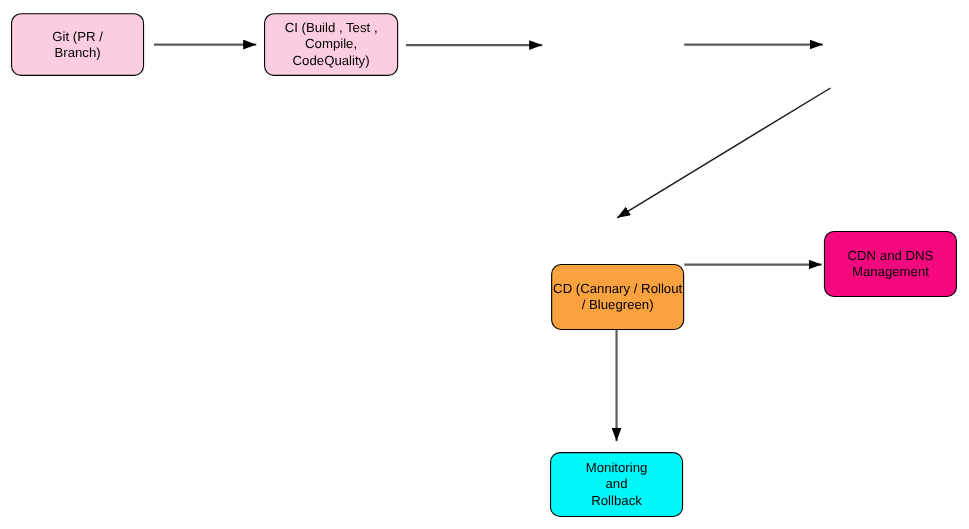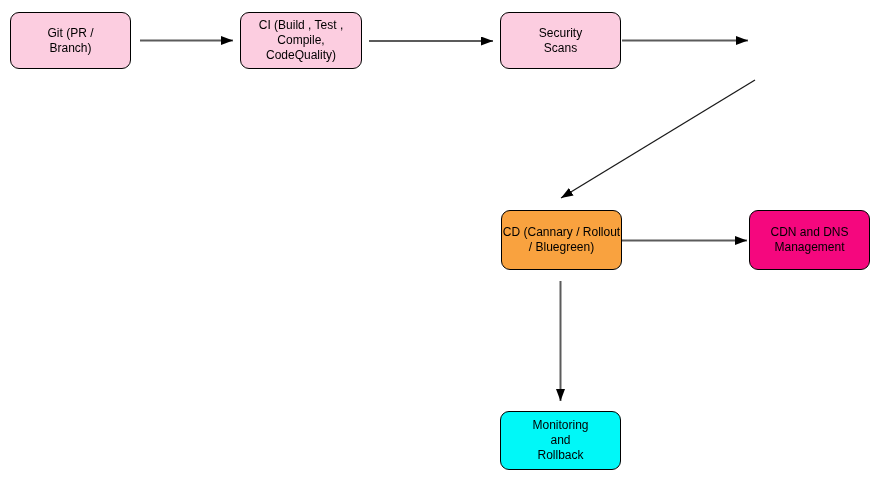--- a/index.html
+++ b/index.html
@@ -69,27 +69,23 @@
   <div class="node n-git" style="background: rgb(252, 205, 224); text-align: center;">
     <span class="label">Git (PR /
 Branch)</span>
   </div>
 
   <div class="node n-ci" style="background: rgb(252, 205, 224);">
     <span class="label">CI (Build , Test ,
 Compile, CodeQuality)</span>
   </div>
 
-  <div class="node n-security" style="background: rgb(252, 205, 224);">
-    <span class="label">Security
-Scans</span>
-  </div>
 
 
-  <div class="node n-cd" style="background: rgb(249, 162, 63);">
+  <div class="node n-cd" style="background: rgb(249, 162, 63); margin-top: 30px;">
     <span class="label">CD (Cannary / Rollout
 / Bluegreen)</span>
   </div>
 
   <div class="node n-cdn" style="background: rgb(245, 7, 126);">
     <span class="label">CDN and DNS
 Management</span>
   </div>
 
   <div class="node n-monitoring" style="background: rgb(0, 248, 248); justify-content: center;">

